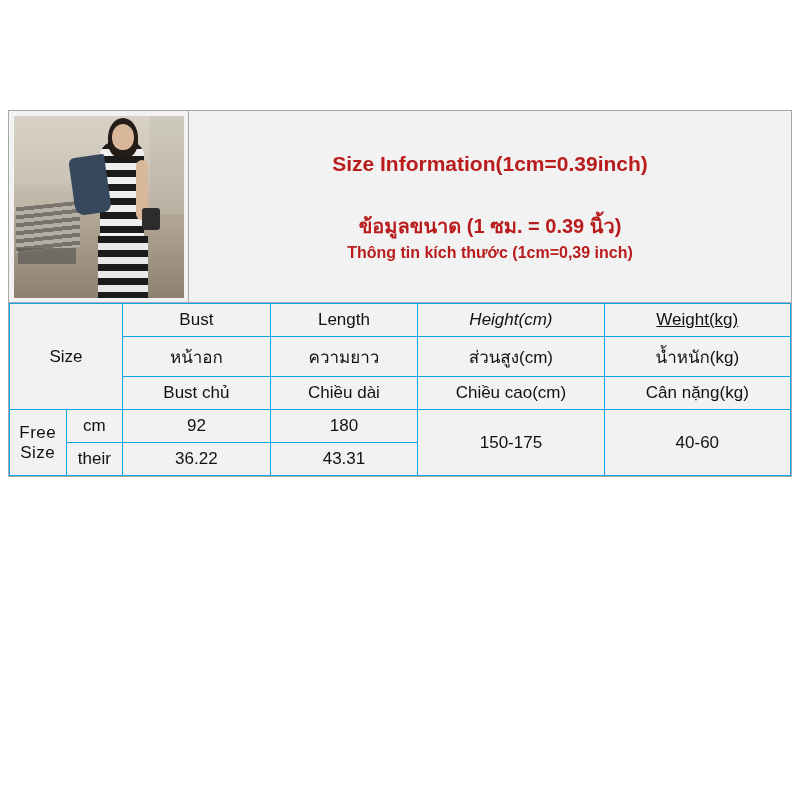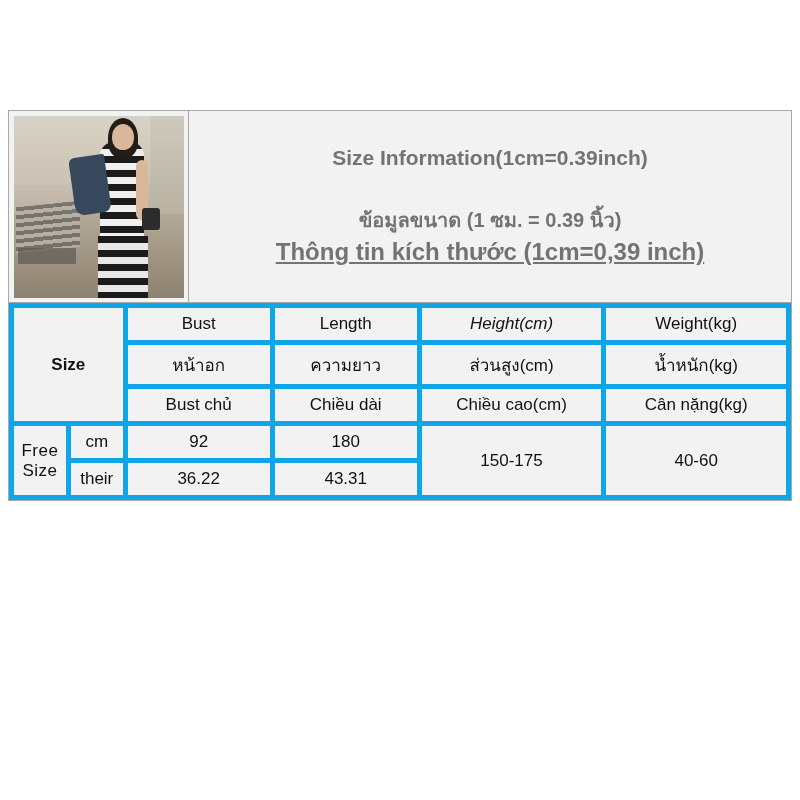--- a/index.html
+++ b/index.html
@@ -106,52 +106,52 @@
     border-bottom: 1px solid #a9a9a9;
     display: flex;
     flex-direction: column;
     align-items: center;
     justify-content: center;
     padding: 12px 6px;
     box-sizing: border-box;
   }
   .title-line {
     font-weight: bold;
-    color: #737373;
+    color: #b91c1c;
     line-height: 1.45;
     text-align: left;
   }
   .title-line.l1 { font-size: 21px; }
   .title-line.l2 { font-size: 20px; margin-top: 33px; }
-  .title-line.l3 { font-size: 24px; text-decoration: underline; }
+  .title-line.l3 { font-size: 16px; }
 
   table.size-table {
     border-collapse: collapse;
     width: 100%;
     table-layout: fixed;
   }
   table.size-table td {
-    border: 5px solid #0ea5e9;
+    border: 1px solid #0ea5e9;
     text-align: center;
     vertical-align: middle;
     font-size: 17px;
     color: #111;
     padding: 6px 2px;
     background: #f2f2f2;
   }
   td.col-size { width: 100px; }
   td.col-unit { width: 80px; }
   td.col-bust { width: 132px; }
   td.col-length { width: 132px; }
   td.col-height { width: 168px; font-style: italic; }
-  td.col-weight { width: 168px; }
+  td.col-weight { width: 168px; text-decoration: underline; }
 
   td.size-label {
     font-size: 28px;
-    font-weight: bold;
+    font-weight: normal;
   }
   td.freesize-label {
     font-size: 17px;
     font-weight: normal;
     letter-spacing: .5px;
   }
   td.val { background: #ffffff; }
   td.head { background: #f2f2f2; }
 
   .attention {

